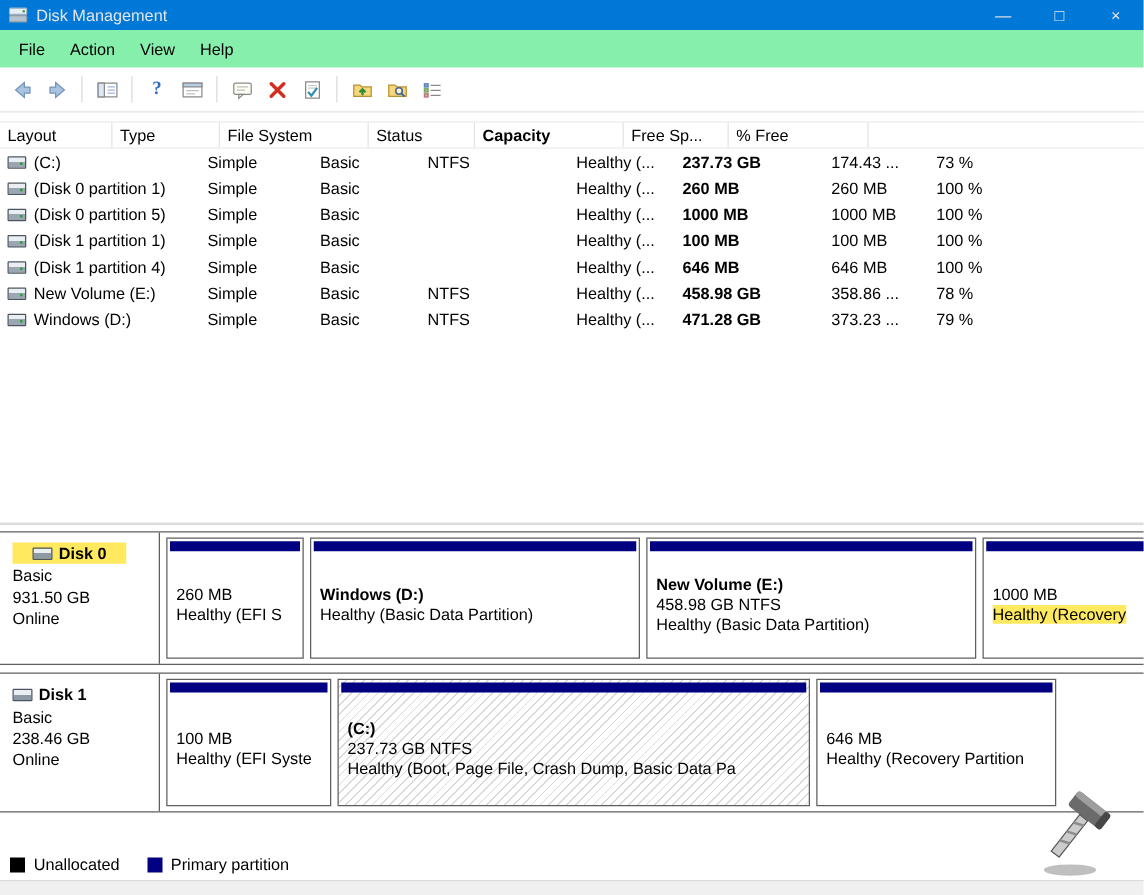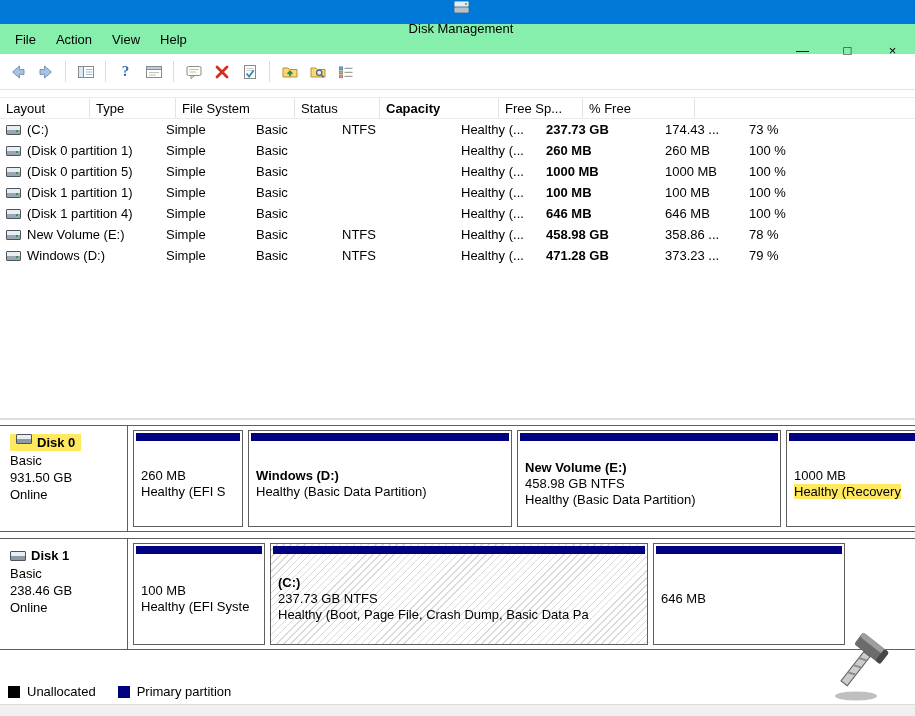--- a/index.html
+++ b/index.html
@@ -7,22 +7,22 @@
   body {
     position: relative;
     font-family: "Liberation Sans", sans-serif;
     font-size: 13px;
     color: #000;
     background: #ffffff;
   }
 
   
   .titlebar {
-    height: 24px; background: #0078d7; color: #000000;
-    display: flex; align-items: center; padding-left: 7px; gap: 7px; flex-direction: column;
+    height: 24px; background: #0078d7; color: #e5e5e5;
+    display: flex; align-items: center; padding-left: 7px; gap: 7px;
   }
   .titlebar .title { font-size: 13px; }
   .title-controls { margin-left: auto; display: flex; height: 100%; }
   .tc-btn { width: 45px; display: flex; align-items: center; justify-content: center; font-size: 13px; cursor: default; }
   .app-icon { display: inline-flex; }
 
   
   .menubar { height: 30px; display: flex; align-items: center; padding-left: 5px; background: #86efac; }
   .menu-item { padding: 5px 10px; }
 
@@ -59,21 +59,21 @@
   .pane-splitter { height: 2px; background: #dcdcdc; }
 
   
   .graphic-pane { padding-top: 5px; }
   .disk-row { display: flex; height: 107px; border-top: 1px solid #5f5f5f; border-bottom: 1px solid #5f5f5f; margin-bottom: 6px; }
   .disk-row.tall { height: 112px; margin-bottom: 0; }
   .disk-head { width: 128px; flex: none; border-right: 1px solid #5f5f5f; padding: 8px 6px 0 10px; line-height: 17px; }
   .disk-name-row { display: flex; align-items: center; gap: 5px; margin-bottom: 1px; }
   .disk-ico { flex: none; width: 16px; height: 10px; border: 1px solid #4b555f; border-radius: 1px; background: linear-gradient(#e9eef3 45%, #8d99a5 45%); }
   .disk-name { font-weight: bold; }
-  .hl-yellow { background: #ffe95e; display: inline-flex; gap: 5px; padding: 0 6px; }
+  .hl-yellow { background: #ffe95e; display: inline-flex; align-items: center; gap: 5px; padding: 0 16px; }
   .disk-graphic { flex: 1; display: flex; gap: 5px; padding: 4px 0 4px 5px; overflow: hidden; }
   .part { border: 1px solid #5f5f5f; display: flex; flex-direction: column; flex: none; background: #fff; }
   .part.selected {
     background: repeating-linear-gradient(135deg, #ffffff 0px, #ffffff 4px, #d9d9d9 4px, #d9d9d9 5px);
   }
   .part-strip { height: 8px; background: #000080; margin: 2px 2px 0 2px; flex: none; }
   .part-body { flex: 1; display: flex; flex-direction: column; justify-content: center; padding: 2px 7px; overflow: hidden; }
   .part-body div { white-space: nowrap; overflow: hidden; line-height: 16px; }
   .part-name { font-weight: bold; }
   .hl-text { background: #ffe95e; }
@@ -387,20 +387,21 @@
         <div class="part-body">
           <div class="part-name">(C:)</div>
           <div>237.73 GB NTFS</div>
           <div>Healthy (Boot, Page File, Crash Dump, Basic Data Pa</div>
         </div>
       </div>
       <div class="part d1p3">
         <div class="part-strip"></div>
         <div class="part-body">
           <div>646 MB</div>
+          <div>Healthy (Recovery Partition</div>
         </div>
       </div>
     </div>
   </div>
 </div>
 
 <div class="legend">
   <span class="legend-swatch sw-unalloc"></span>
   <span>Unallocated</span>
   <span class="legend-gap"></span>

